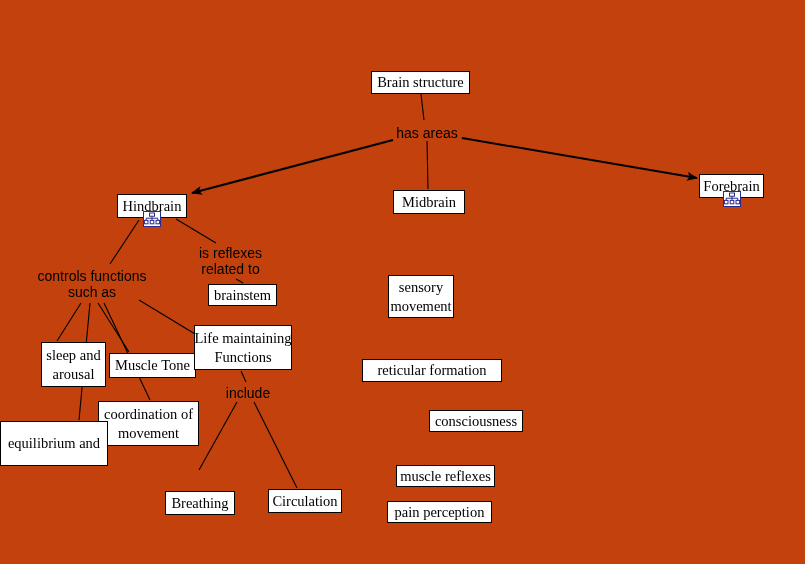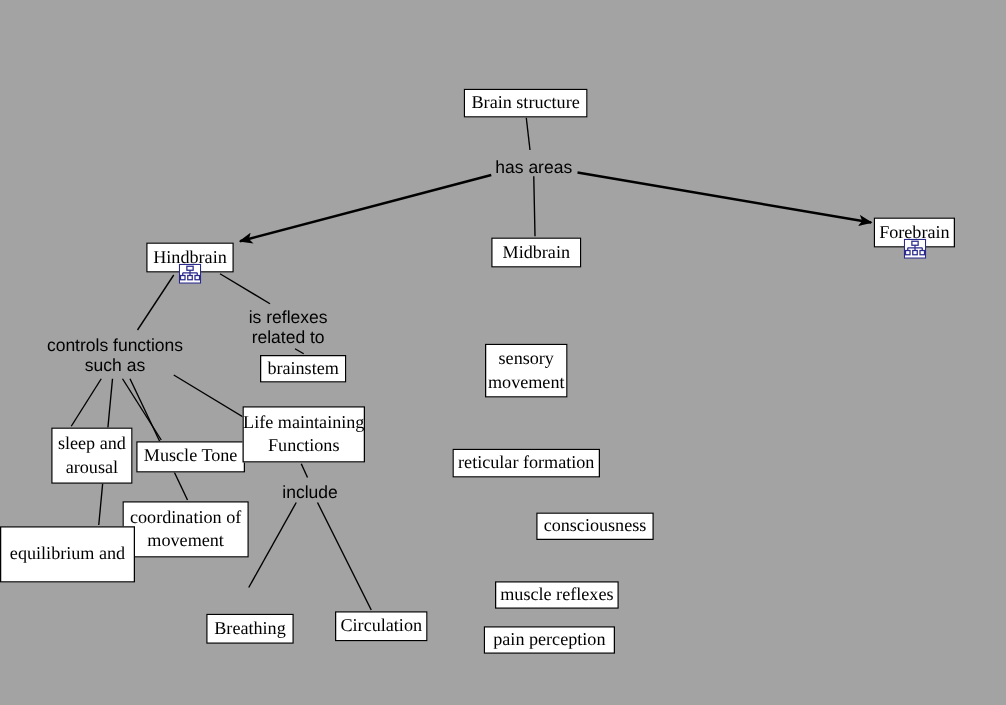--- a/index.html
+++ b/index.html
@@ -12,21 +12,21 @@
     width: 805px;
     height: 564px;
     font-family: "Liberation Serif", serif;
     color: #000000;
     overflow: hidden;
   }
   #map-canvas {
     position: relative;
     width: 805px;
     height: 564px;
-    background: #a3a3a3;
+    background: #c2410c;
   }
   #edge-layer {
     position: absolute;
     left: 0;
     top: 0;
     width: 805px;
     height: 564px;
   }
   .node {
     position: absolute;
@@ -163,21 +163,21 @@
       <div class="node" style="left: 165px; top: 491px; width: 70px; height: 24px;">
         <span class="line">Breathing</span>
       </div>
       <div class="node" style="left: 268px; top: 489px; width: 74px; height: 24px;">
         <span class="line">Circulation</span>
       </div>
       <div class="node" style="left: 388px; top: 275px; width: 66px; height: 43px;">
         <span class="line">sensory</span>
         <span class="line">movement</span>
       </div>
-      <div class="node" style="left: 362px; top: 359px; width: 118px; height: 23px;">
+      <div class="node" style="left: 362px; top: 359px; width: 140px; height: 23px;">
         <span class="line">reticular formation</span>
       </div>
       <div class="node" style="left: 429px; top: 410px; width: 94px; height: 22px;">
         <span class="line">consciousness</span>
       </div>
       <div class="node" style="left: 396px; top: 465px; width: 99px; height: 22px;">
         <span class="line">muscle reflexes</span>
       </div>
       <div class="node" style="left: 387px; top: 501px; width: 105px; height: 22px;">
         <span class="line">pain perception</span>

